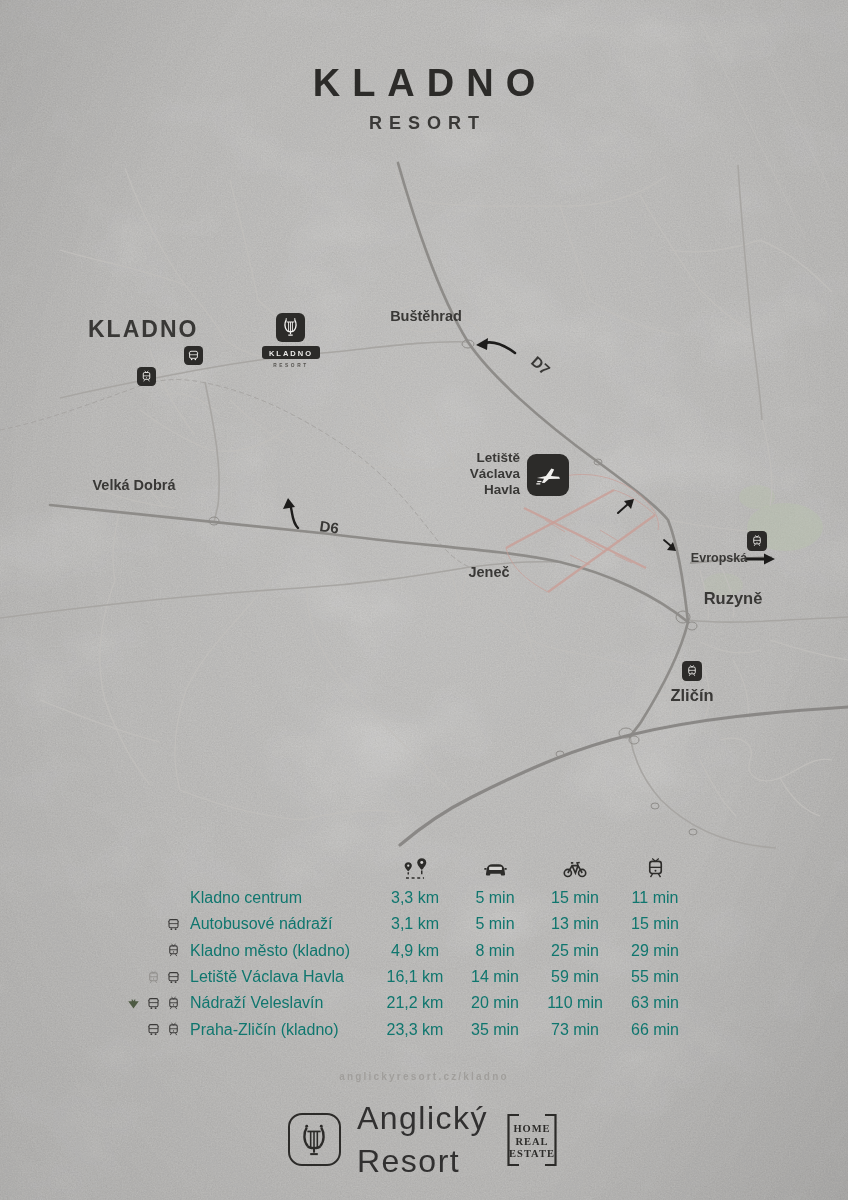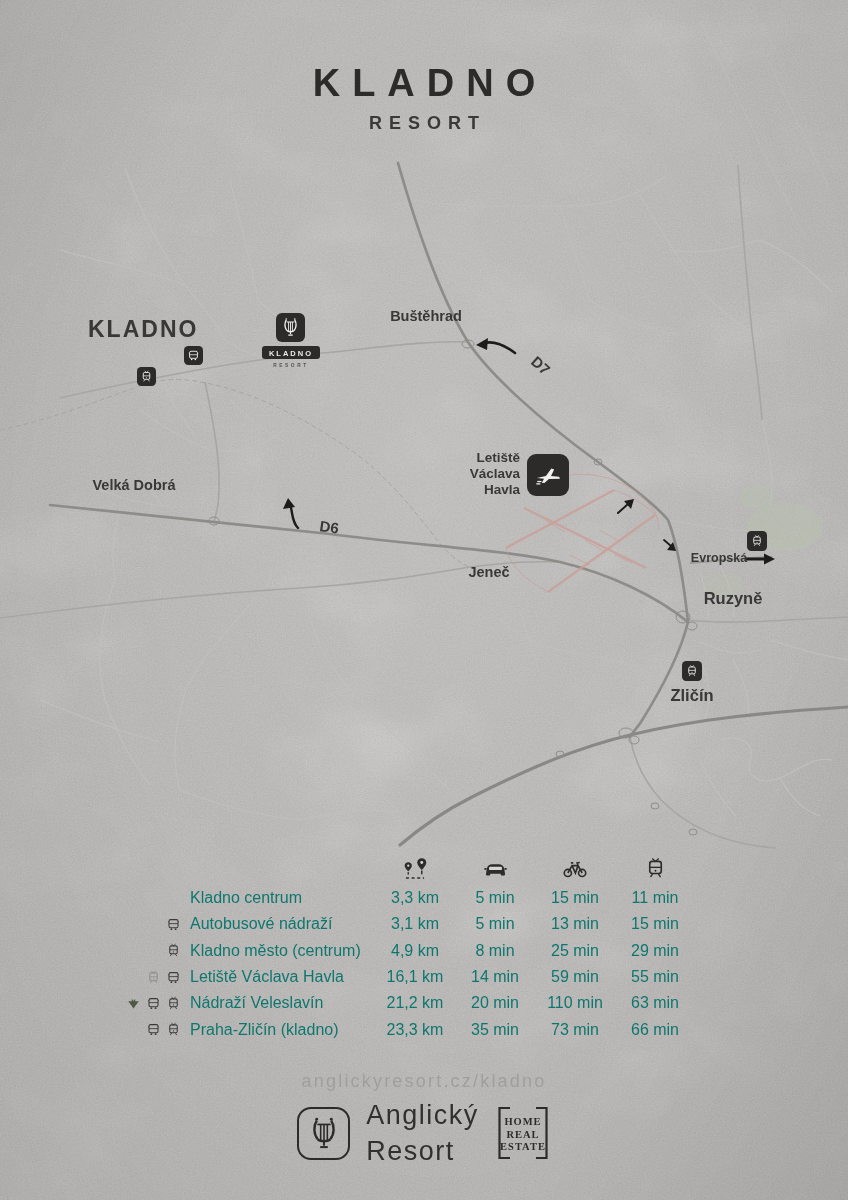--- a/index.html
+++ b/index.html
@@ -23,26 +23,26 @@
   .ticons{display:flex;justify-content:flex-end;align-items:center;gap:5px;padding-right:9px;color:#3a3938;}
   .tlabel{font-size:16px;color:#0f766e;white-space:nowrap;}
   .tval{font-size:16px;color:#0f766e;text-align:center;white-space:nowrap;}
   .hicon{display:flex;justify-content:center;align-items:flex-end;color:#2d2c2a;}
   .rowicon{width:15px;height:15px;}
   .rowicon.muted{color:#908e8b;}
   .rowicon.metro{color:#4e5a43;}
 
   
   .url{position:absolute;top:1071px;left:0;right:0;text-align:center;z-index:5;
-       font-size:18px;letter-spacing:2.2px;color:#a09e9b;}
+       font-size:10px;letter-spacing:2.2px;color:#a09e9b;font-weight:bold;}
   .brandrow{position:absolute;top:1097px;left:0;right:0;z-index:5;
             display:flex;justify-content:center;align-items:center;gap:16px;}
   .lyrebox{width:53px;height:53px;border:2.5px solid #2c2b29;border-radius:14px;
            display:flex;align-items:center;justify-content:center;color:#2c2b29;box-sizing:border-box;}
-  .brandtext{font-size:27px;letter-spacing:1.5px;color:#313030;line-height:1.34;}
+  .brandtext{font-size:32px;letter-spacing:1.5px;color:#313030;line-height:1.34;}
   .badge{width:56px;height:56px;color:#2c2b29;}
   .badge text{font-family:"Liberation Serif",serif;font-weight:bold;font-size:10.5px;letter-spacing:1px;fill:#2c2b29;}
 </style>
 </head>
 <body>
 
 <div class="poster">
 
   <svg class="texture" width="848" height="1200">
     <defs>
@@ -356,21 +356,21 @@
       <div class="tval">13 min</div>
       <div class="tval">15 min</div>
     </div>
 
     <div class="trow">
       <div class="ticons">
         <svg class="rowicon" viewBox="0 0 24 24">
             <use href="#sym-train"></use>
           </svg>
       </div>
-      <div class="tlabel">Kladno město (centrum)</div>
+      <div class="tlabel">Kladno město (kladno)</div>
       <div class="tval">4,9 km</div>
       <div class="tval">8 min</div>
       <div class="tval">25 min</div>
       <div class="tval">29 min</div>
     </div>
 
     <div class="trow">
       <div class="ticons">
         <svg class="rowicon muted" viewBox="0 0 24 24">
             <use href="#sym-train"></use>

